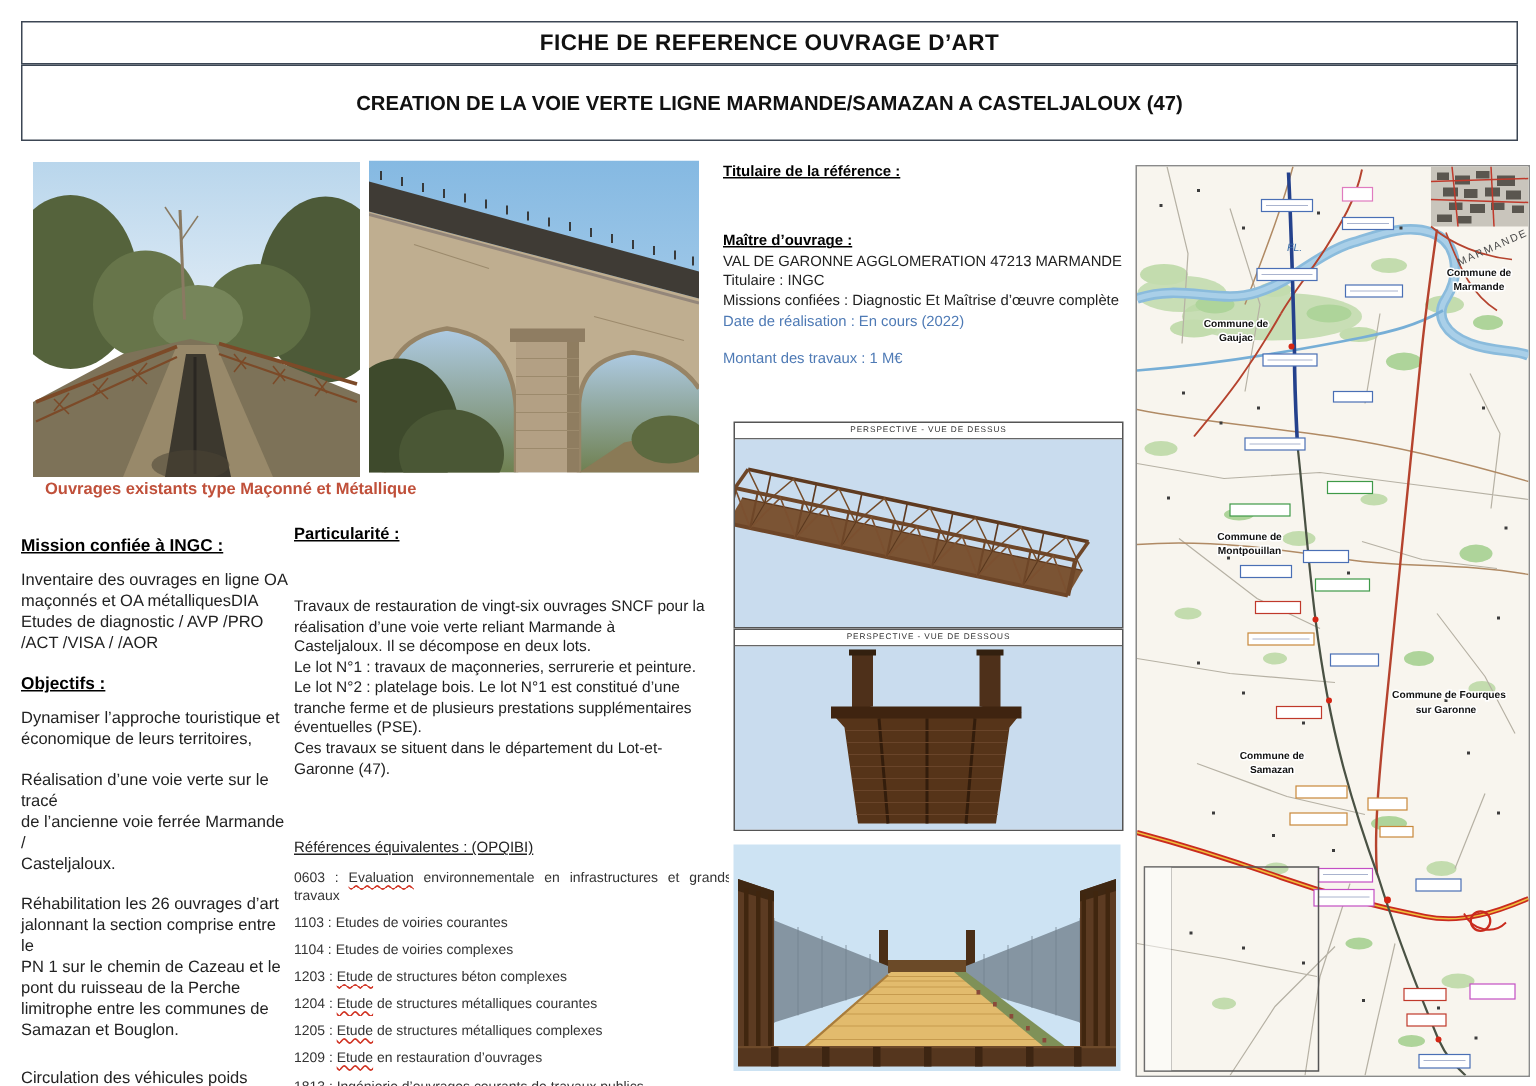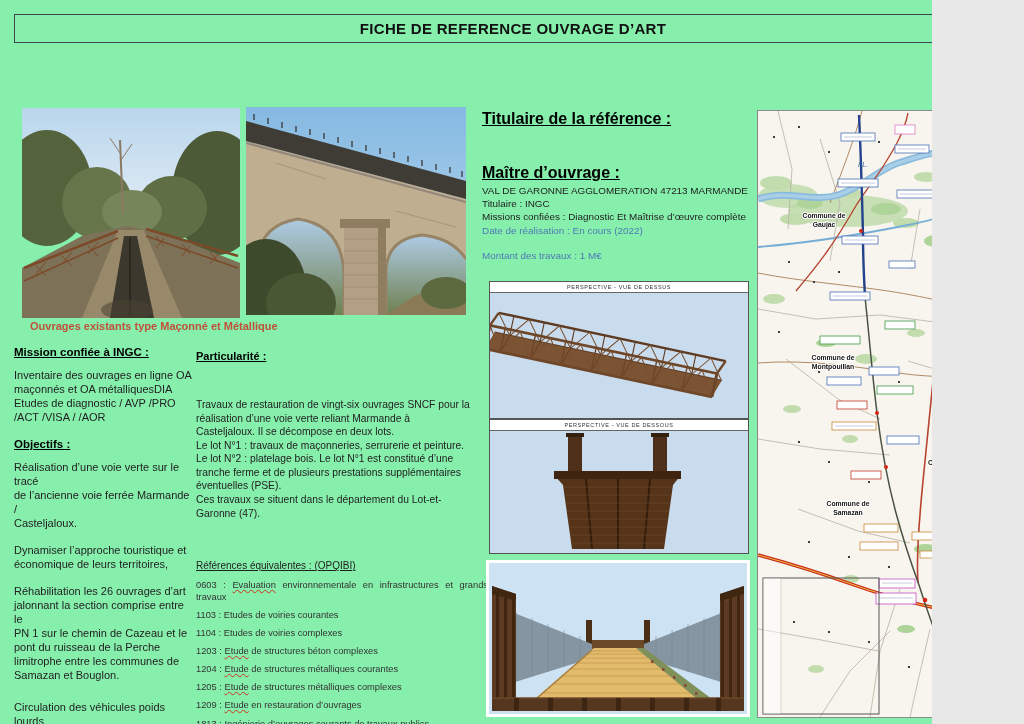--- a/index.html
+++ b/index.html
@@ -1,50 +1,50 @@
 <!DOCTYPE html>
 <html><head>
 <meta charset="utf-8">
 <style>
   html,body{margin:0;padding:0;background:#e8e8e8;}
-  .page{position:relative;width:916px;height:724px;background:#86efac;
-        font-family:"Liberation Sans",sans-serif;color:#1a1a1a;overflow:hidden;padding-left:16px;}
+  .page{position:relative;width:1024px;height:724px;background:#ffffff;
+        font-family:"Liberation Sans",sans-serif;color:#1a1a1a;overflow:hidden;}
   .abs{position:absolute;}
 
   
   .title-box{left:14px;top:14px;width:996px;height:27px;border:1.5px solid #3c4654;
              display:flex;align-items:center;justify-content:center;}
   .title-box .t{font-size:15px;font-weight:600;letter-spacing:.3px;color:#111;}
   .subtitle-box{left:14px;top:43px;width:996px;height:49px;border:1px solid #3c4654;
                 display:flex;align-items:center;justify-content:center;}
   .subtitle-box .t{font-size:13.5px;font-weight:700;color:#111;}
 
   
   .photo1{left:22px;top:108px;width:218px;height:210px;}
   .photo2{left:246px;top:107px;width:220px;height:208px;}
   .caption{left:30px;top:320px;font-size:11px;font-weight:600;color:#c0503a;}
 
   
   .leftcol{left:14px;top:345px;width:180px;font-size:11px;line-height:1.27;color:#222;}
-  .leftcol h4{margin:0 0 9px 0;font-size:11.5px;font-weight:700;text-decoration:underline;color:#000;}
+  .leftcol h4{margin:12px 0 9px 0;font-size:11.5px;font-weight:700;text-decoration:underline;color:#000;}
   .leftcol p{margin:0 0 13px 0;white-space:pre-line;}
   .leftcol .obj-h{margin-top:2px;}
 
   
   .midcol{left:196px;top:350px;width:292px;color:#222;}
   .midcol h4{margin:0 0 2px 0;font-size:11px;font-weight:700;text-decoration:underline;color:#000;}
   .part-body{font-size:10.3px;line-height:1.32;white-space:pre-line;margin-top:36px;}
   .refs{margin-top:40px;}
   .refs-h{font-size:10px;text-decoration:underline;margin-bottom:9px;color:#222;}
   .ref-item{font-size:9.3px;line-height:1.25;margin-bottom:6.5px;text-align:justify;white-space:pre-wrap;color:#333;}
   .sq{text-decoration:underline;text-decoration-style:wavy;text-decoration-color:#d03020;text-decoration-thickness:1px;}
 
   
   .rightcol{left:482px;top:108px;width:275px;font-size:9.9px;line-height:1.34;color:#222;}
-  .rightcol .h{font-size:16px;font-weight:700;text-decoration:underline;color:#000;}
+  .rightcol .h{font-size:10px;font-weight:700;text-decoration:underline;color:#000;}
   .rightcol .nw{white-space:nowrap;}
   .blue{color:#4e7ab5;}
   .gap1{height:33px;} .gap2{height:12px;}
 
   
   .panel{border:1px solid #555;background:#fff;display:flex;flex-direction:column;}
   .panel-top{left:489px;top:281px;width:258px;height:136px;}
   .panel-bot{left:489px;top:419px;width:258px;height:133px;}
   .panel-label{height:10px;display:flex;align-items:center;justify-content:center;
                font-size:5.5px;letter-spacing:.6px;color:#333;border-bottom:1px solid #666;}
@@ -57,20 +57,23 @@
   .commune{font-size:6.8px;font-weight:700;fill:#111;stroke:#ffffff;stroke-width:2px;
            paint-order:stroke;text-anchor:middle;}
 </style>
 </head>
 <body>
 
 <div class="page">
 
   <div class="abs title-box">
     <div class="t">FICHE DE REFERENCE OUVRAGE D’ART</div>
+  </div>
+  <div class="abs subtitle-box">
+    <div class="t">CREATION DE LA VOIE VERTE LIGNE MARMANDE/SAMAZAN A CASTELJALOUX (47)</div>
   </div>
 
   <div class="abs photo1">
     <svg width="218" height="210" viewBox="0 0 218 210">
       <defs>
         <linearGradient id="sky1" x1="0" y1="0" x2="0" y2="1">
           <stop offset="0" stop-color="#b9d6ec"></stop>
             <stop offset="1" stop-color="#e6eff7"></stop>
         </linearGradient>
       </defs>
@@ -177,25 +180,25 @@
 
   <div class="abs caption">Ouvrages existants type Maçonné et Métallique</div>
 
   <div class="abs leftcol">
     <h4>Mission confiée à INGC :</h4>
     <p>Inventaire des ouvrages en ligne OA
 maçonnés et OA métalliquesDIA
 Etudes de diagnostic / AVP /PRO
 /ACT /VISA / /AOR</p>
     <h4 class="obj-h">Objectifs :</h4>
+    <p>Dynamiser l’approche touristique et
+économique de leurs territoires,</p>
     <p>Réalisation d’une voie verte sur le tracé
 de l’ancienne voie ferrée Marmande /
 Casteljaloux.</p>
-    <p>Dynamiser l’approche touristique et
-économique de leurs territoires,</p>
     <p>Réhabilitation les 26 ouvrages d’art
 jalonnant la section comprise entre le
 PN 1 sur le chemin de Cazeau et le
 pont du ruisseau de la Perche
 limitrophe entre les communes de
 Samazan et Bouglon.</p>
     <p style="margin-top:18px">Circulation des véhicules poids lourds
 de façon très occasionnelle, des
 véhicules de secours (particulièrement
 en période de crue) et des engins

